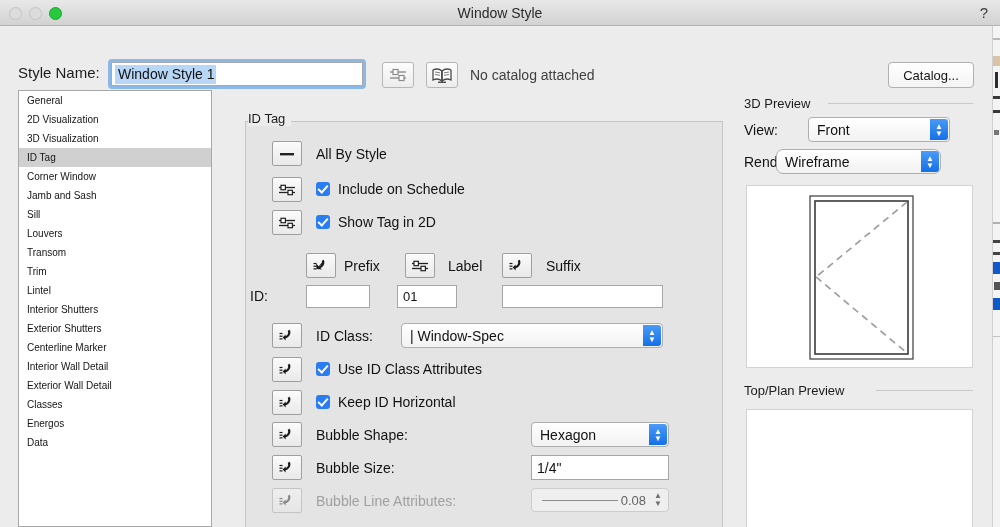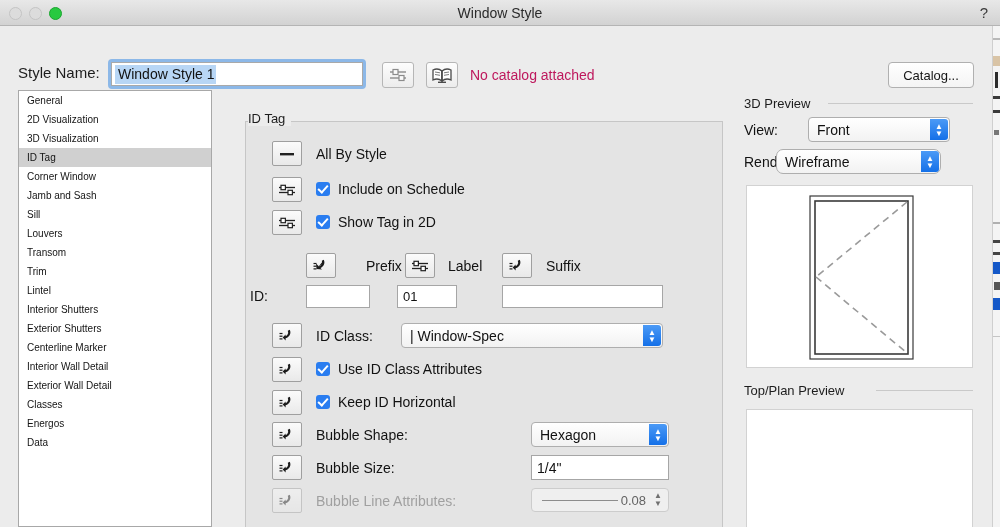--- a/index.html
+++ b/index.html
@@ -85,21 +85,21 @@
     position: absolute;
     width: 32px; height: 26px;
     background: linear-gradient(to bottom,#fdfdfd,#ececec);
     border: 1px solid #b6b6b6; border-radius: 3px;
     display: flex; align-items: center; justify-content: center;
   }
   #toolbar-slider-btn { left: 382px; top: 36px; }
   #toolbar-catalog-btn { left: 426px; top: 36px; }
   #catalog-status {
     position: absolute; left: 470px; top: 41px;
-    font-size: 14px; color: #be185d;
+    font-size: 14px; color: #404040;
   }
   #catalog-button {
     position: absolute; right: 18px; top: 36px;
     width: 86px; height: 26px;
     background: linear-gradient(to bottom,#ffffff,#f4f4f4);
     border: 1px solid #b0b0b0; border-radius: 4px;
     font-size: 13px; color: #161616;
     display: flex; align-items: center; justify-content: center;
     cursor: default;
   }
@@ -368,21 +368,21 @@
     <div class="row" style="top:128px;">
       <div class="tog" style="left:60px;">
         <svg class="ic" width="18" height="16" viewBox="0 0 18 16" aria-hidden="true">
           <path d="M11.5 2.5 C11.5 7.5 6.5 8.2 6.5 8.2 L10 11.5 L4.5 11 L4 5.5 L6.8 8.2" fill="#1b1b1b"></path>
           <path d="M10.8 2.3 C12.6 6.4 9 9.2 6.6 9.4" stroke="#1b1b1b" stroke-width="2.2" fill="none"></path>
           <line x1="1.5" y1="5.5" x2="4.5" y2="5.5" stroke="#1b1b1b" stroke-width="1.2"></line>
           <line x1="1.5" y1="8.2" x2="4.5" y2="8.2" stroke="#1b1b1b" stroke-width="1.2"></line>
           <line x1="1.5" y1="10.9" x2="4.5" y2="10.9" stroke="#1b1b1b" stroke-width="1.2"></line>
         </svg>
       </div>
-      <div class="rlabel" style="left:120px;">Prefix</div>
+      <div class="rlabel" style="left:98px;">Prefix</div>
 
       <div class="tog" style="left:159px;">
         <svg class="ic" width="20" height="14" viewBox="0 0 20 14" aria-hidden="true">
           <line x1="2" y1="4.5" x2="18" y2="4.5" stroke="#222" stroke-width="1.3"></line>
           <line x1="2" y1="9.5" x2="18" y2="9.5" stroke="#222" stroke-width="1.3"></line>
           <rect x="4" y="2.3" width="4.4" height="4.4" fill="#fff" stroke="#222" stroke-width="1.2"></rect>
           <rect x="11" y="7.3" width="4.4" height="4.4" fill="#fff" stroke="#222" stroke-width="1.2"></rect>
         </svg>
       </div>
       <div class="rlabel" style="left:202px;">Label</div>

